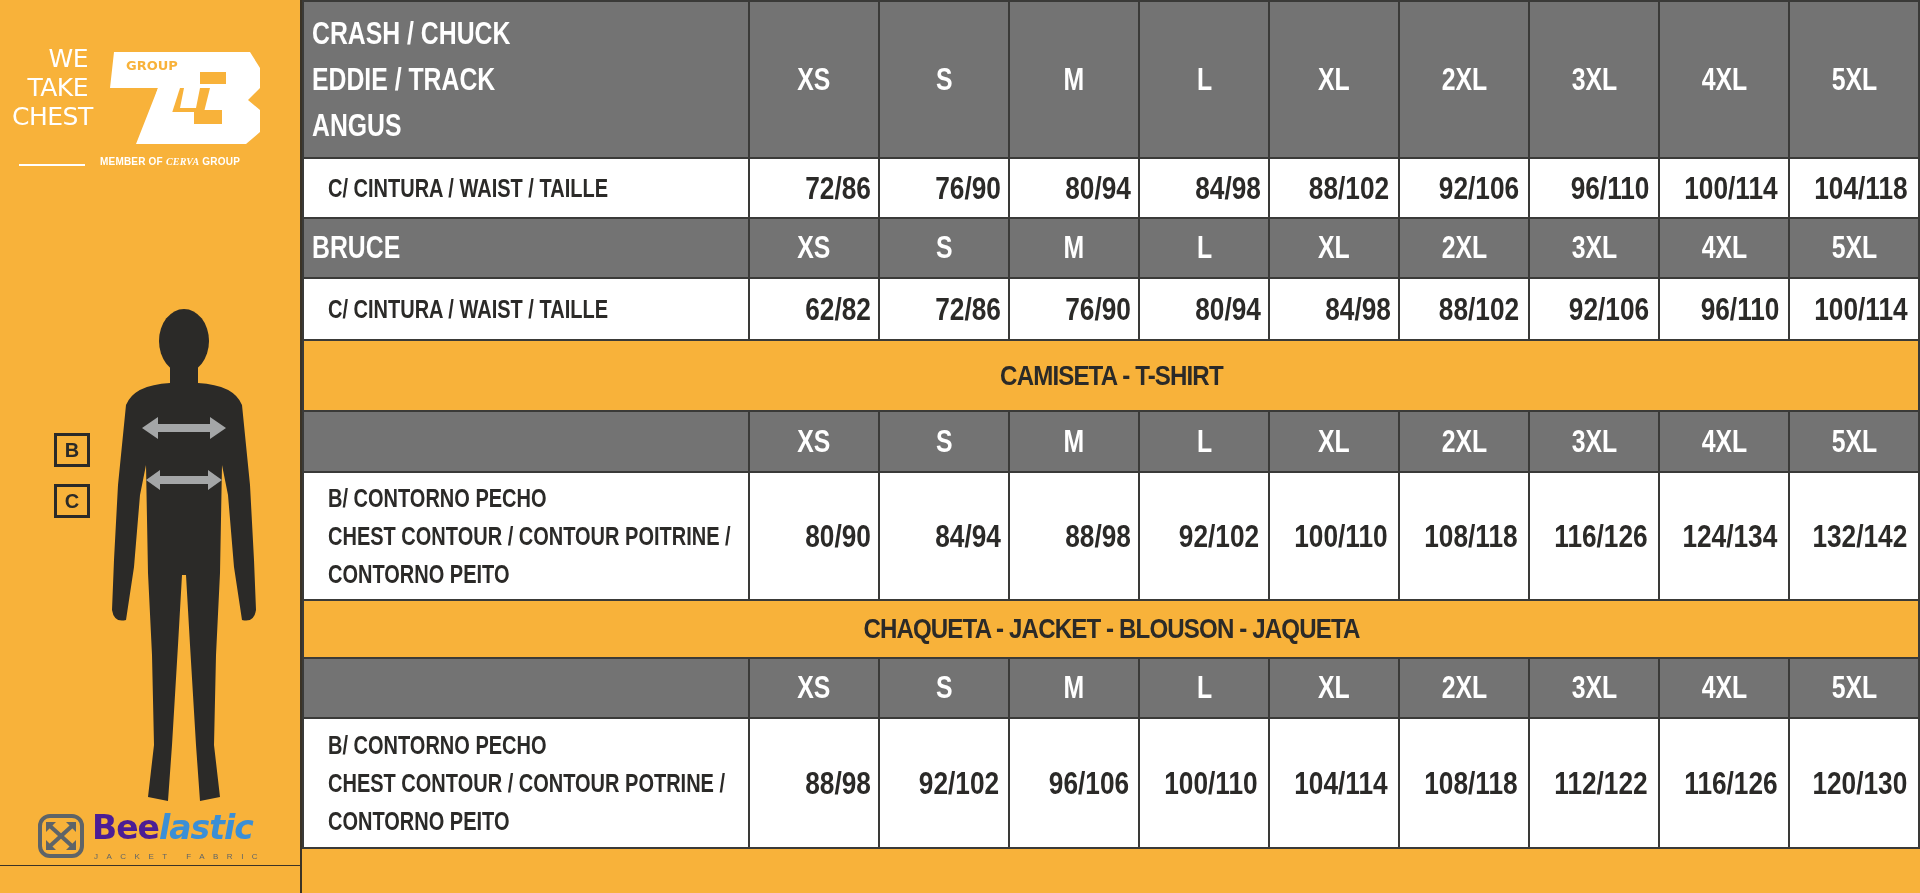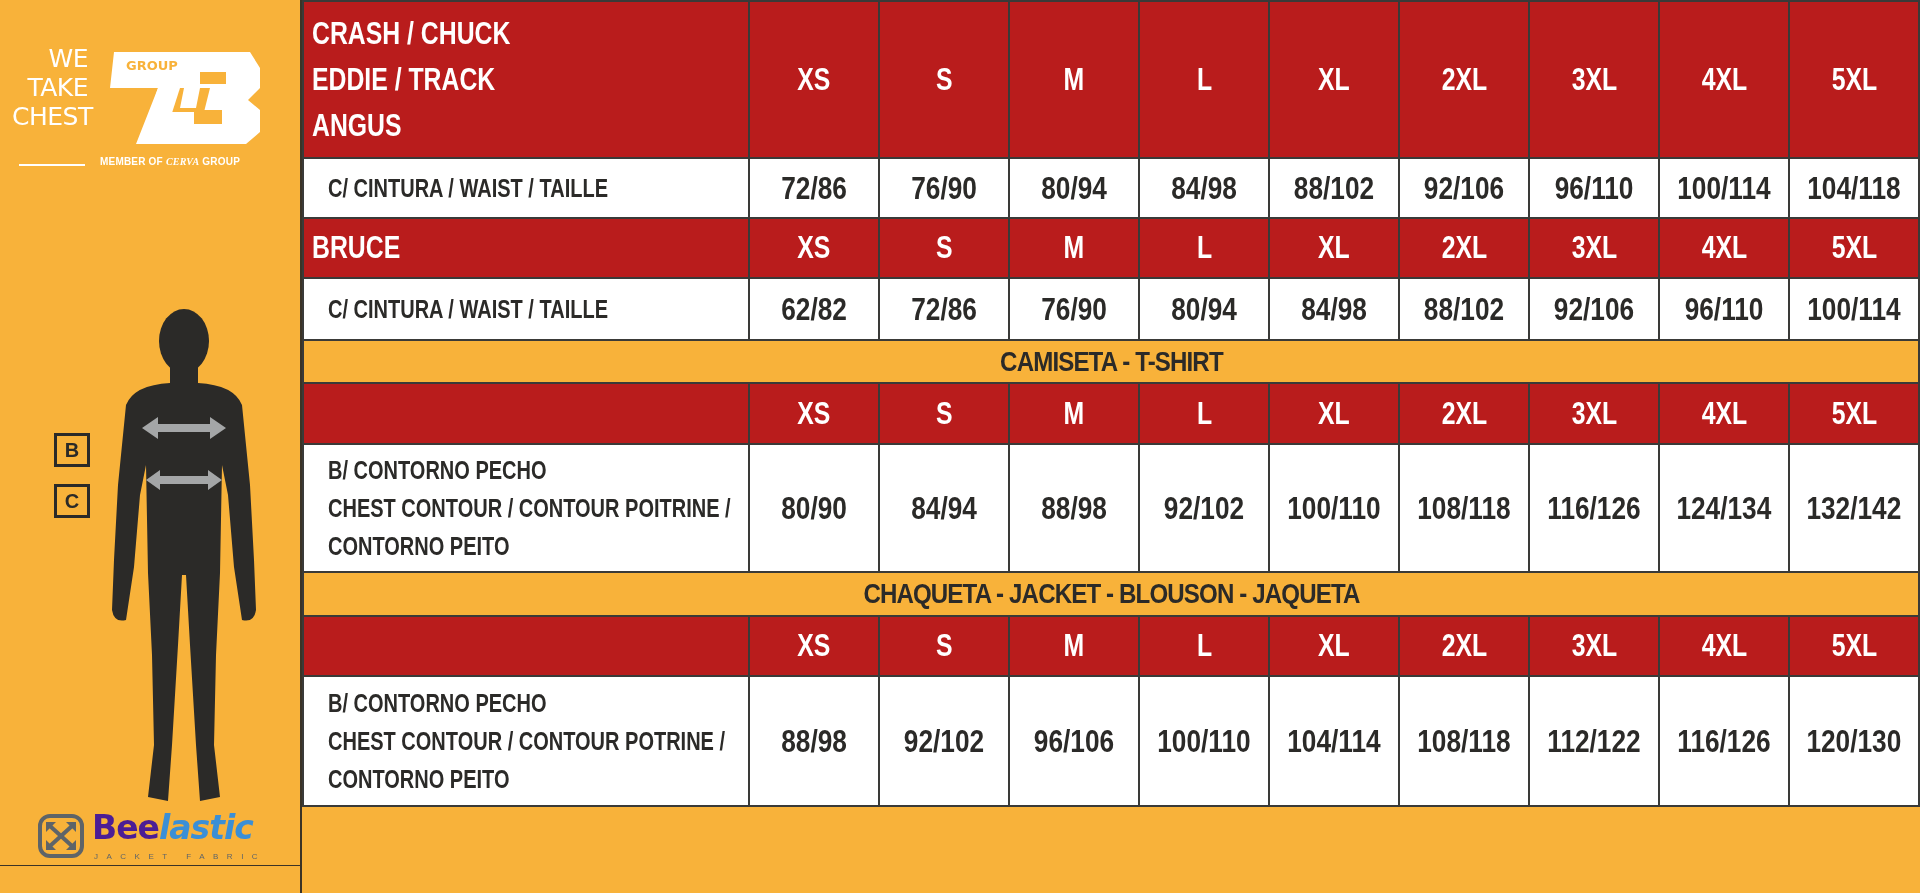--- a/index.html
+++ b/index.html
@@ -30,39 +30,39 @@
 
     .table-area { position: absolute; left: 302px; top: 0; width: 1618px; height: 893px; }
     table.sizes { border-collapse: collapse; width: 1616px; table-layout: fixed; font-family: "Liberation Sans", sans-serif; }
     table.sizes td { border: 2px solid #3a3a38; padding: 0; vertical-align: middle; overflow: hidden; }
     col.c-label { width: 446px; }
     col.c-size { width: 130px; }
 
     .section-title td { background: #f8b23a; text-align: center; color: #2b2a28; font-weight: bold; font-size: 28px; letter-spacing: -1px; transform-origin: center; }
     .section-title td span { display: inline-block; transform: scaleX(0.86); white-space: nowrap; }
 
-    .size-row td { background: #b91c1c; color: #fff; text-align: center; font-weight: bold; font-size: 31px; }
+    .size-row td { background: #737373; color: #fff; text-align: center; font-weight: bold; font-size: 31px; }
     .size-row td span.sz { display: inline-block; transform: scaleX(0.8); }
     .size-row td.model { text-align: left; padding-left: 8px; font-size: 31px; line-height: 46px; vertical-align: middle; }
     .size-row td.model span { display: block; transform: scaleX(0.8); transform-origin: left center; white-space: nowrap; }
 
-    .value-row td { background: #fff; color: #2b2a28; text-align: center; font-weight: bold; font-size: 32px; }
+    .value-row td { background: #fff; color: #2b2a28; text-align: right; font-weight: bold; font-size: 32px; }
     .value-row td span.val { display: inline-block; transform: scaleX(0.82); white-space: nowrap; }
     .value-row td.measure { text-align: left; padding-left: 24px; font-size: 25px; line-height: 38px; }
     .value-row td.measure span { display: block; transform: scaleX(0.8); transform-origin: left center; white-space: nowrap; }
 
     tr.h-title1 { height: 58px; }
     tr.h-head1 { height: 157px; }
     tr.h-val1 { height: 60px; }
     tr.h-head2 { height: 60px; }
     tr.h-val2 { height: 62px; }
-    tr.h-title2 { height: 43px; }
+    tr.h-title2 { height: 71px; }
     tr.h-head3 { height: 61px; }
     tr.h-val3 { height: 128px; }
-    tr.h-title3 { height: 44px; }
+    tr.h-title3 { height: 58px; }
     tr.h-head4 { height: 60px; }
     tr.h-val4 { height: 130px; }
   </style>
 </head>
 <body>
 
 <div class="sidebar">
   <div class="brand">
     <div class="tagline">
       <div>WE</div>

